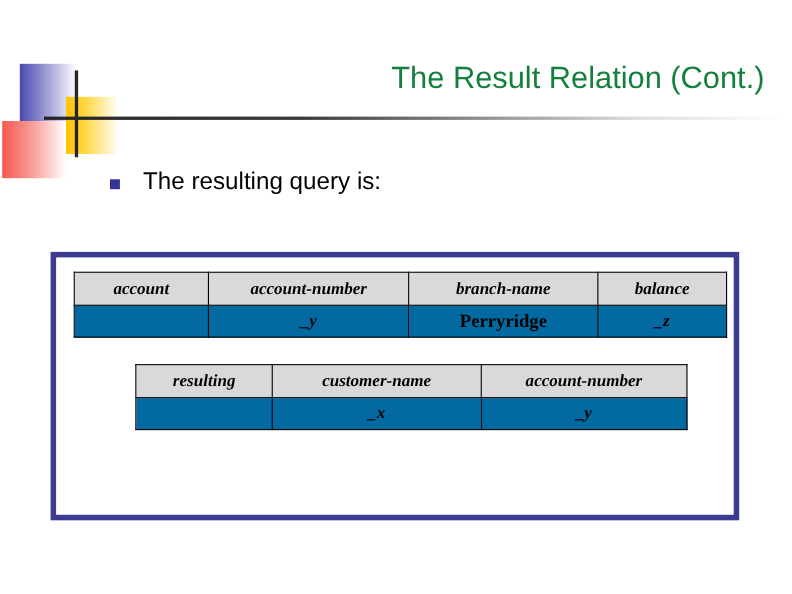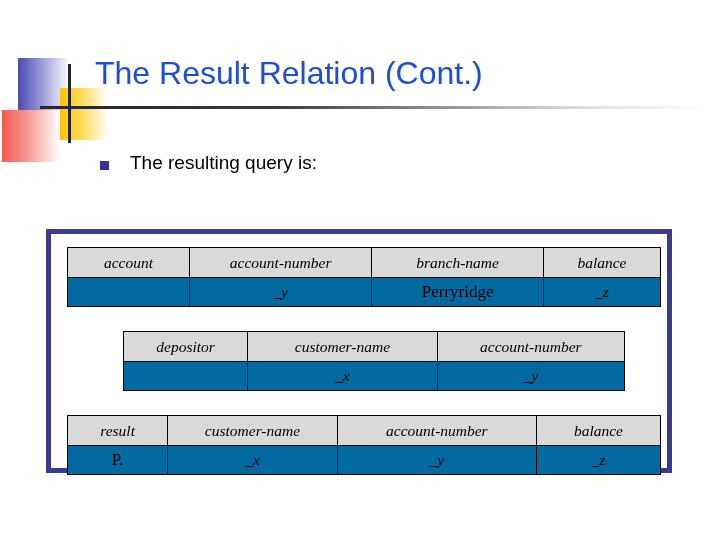--- a/index.html
+++ b/index.html
@@ -20,34 +20,34 @@
     background:linear-gradient(90deg,#ffc400 0%,#ffd94d 40%,#ffffff 100%);}
   .sq-red{left:2px;top:80px;width:58px;height:52px;
     background:linear-gradient(90deg,#f4594f 0%,#f79a93 45%,#ffffff 100%);}
   #vline{position:absolute;left:68px;top:34px;width:3px;height:79px;background:#262626;}
   #hline{position:absolute;left:40px;top:106px;height:3px;width:672px;
     background:linear-gradient(90deg,#262626 0%,#3a3a3a 35%,#9a9a9a 62%,#dcdcdc 80%,#ffffff 100%);}
 
   
   #title{
     position:absolute;left:95px;top:55px;width:600px;
-    font-size:32px;color:#1d4ed8;letter-spacing:0px;white-space:nowrap;
+    font-size:28px;color:#15803d;letter-spacing:0px;white-space:nowrap;text-align:right;
   }
 
   
   #bullet-row{position:absolute;left:100px;top:152px;display:flex;align-items:center;}
   #bullet-mark{width:9px;height:9px;background:#333399;margin-right:21px;margin-top:4px;}
-  #bullet-text{font-size:19px;color:#000000;white-space:nowrap;}
+  #bullet-text{font-size:22px;color:#000000;white-space:nowrap;}
 
   
   #qbe-frame{
     position:absolute;left:46px;top:229px;width:626px;height:244px;
     border:5px solid #3b3b8f;background:#ffffff;box-sizing:border-box;
   }
-  #qbe-inner{position:absolute;inset:0;}
+  #qbe-inner{position:absolute;inset:0;font-weight:bold;}
 
   .qtable{position:absolute;border-collapse:collapse;
     font-family:"Liberation Serif", serif;}
   .qtable td{
     border:1px solid #000000;
     text-align:center;vertical-align:middle;
     font-size:15.5px;
     padding:0;
   }
   .qtable tr.hdr td{
@@ -112,43 +112,27 @@
         <td class="c1">_y</td>
         <td class="c2 upright">Perryridge</td>
         <td class="c3">_z</td>
       </tr>
     </tbody>
       </table>
 
     <table class="qtable" id="t2">
       <tbody>
           <tr class="hdr">
-        <td class="c0">depositor</td>
+        <td class="c0">resulting</td>
         <td class="c1">customer-name</td>
         <td class="c2">account-number</td>
       </tr>
       <tr class="val">
         <td class="c0"></td>
         <td class="c1">_x</td>
         <td class="c2">_y</td>
       </tr>
     </tbody>
       </table>
 
-    <table class="qtable" id="t3">
-      <tbody>
-          <tr class="hdr">
-        <td class="c0">result</td>
-        <td class="c1">customer-name</td>
-        <td class="c2">account-number</td>
-        <td class="c3">balance</td>
-      </tr>
-      <tr class="val">
-        <td class="c0 upright">P.</td>
-        <td class="c1">_x</td>
-        <td class="c2">_y</td>
-        <td class="c3">_z</td>
-      </tr>
-    </tbody>
-      </table>
 
   </div>
 </div>
 
 </body></html>

